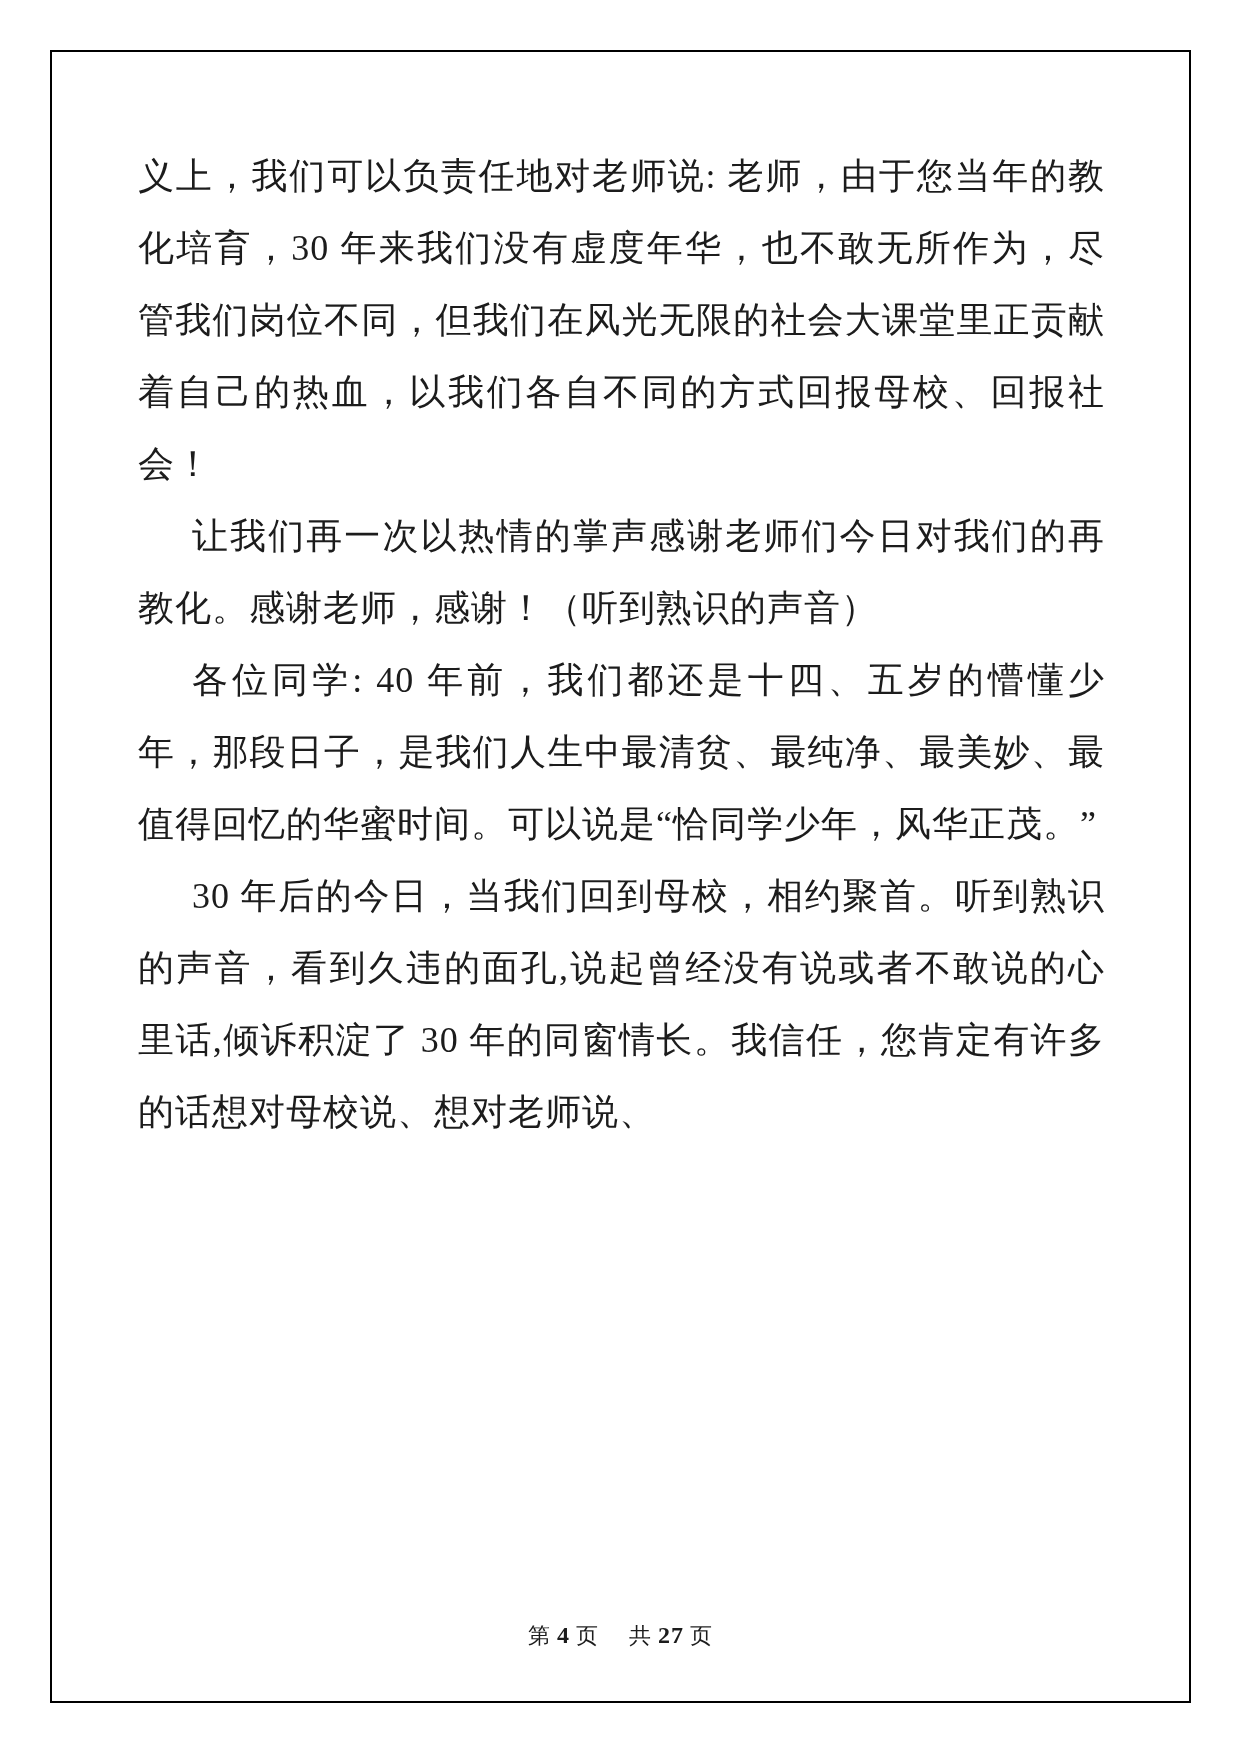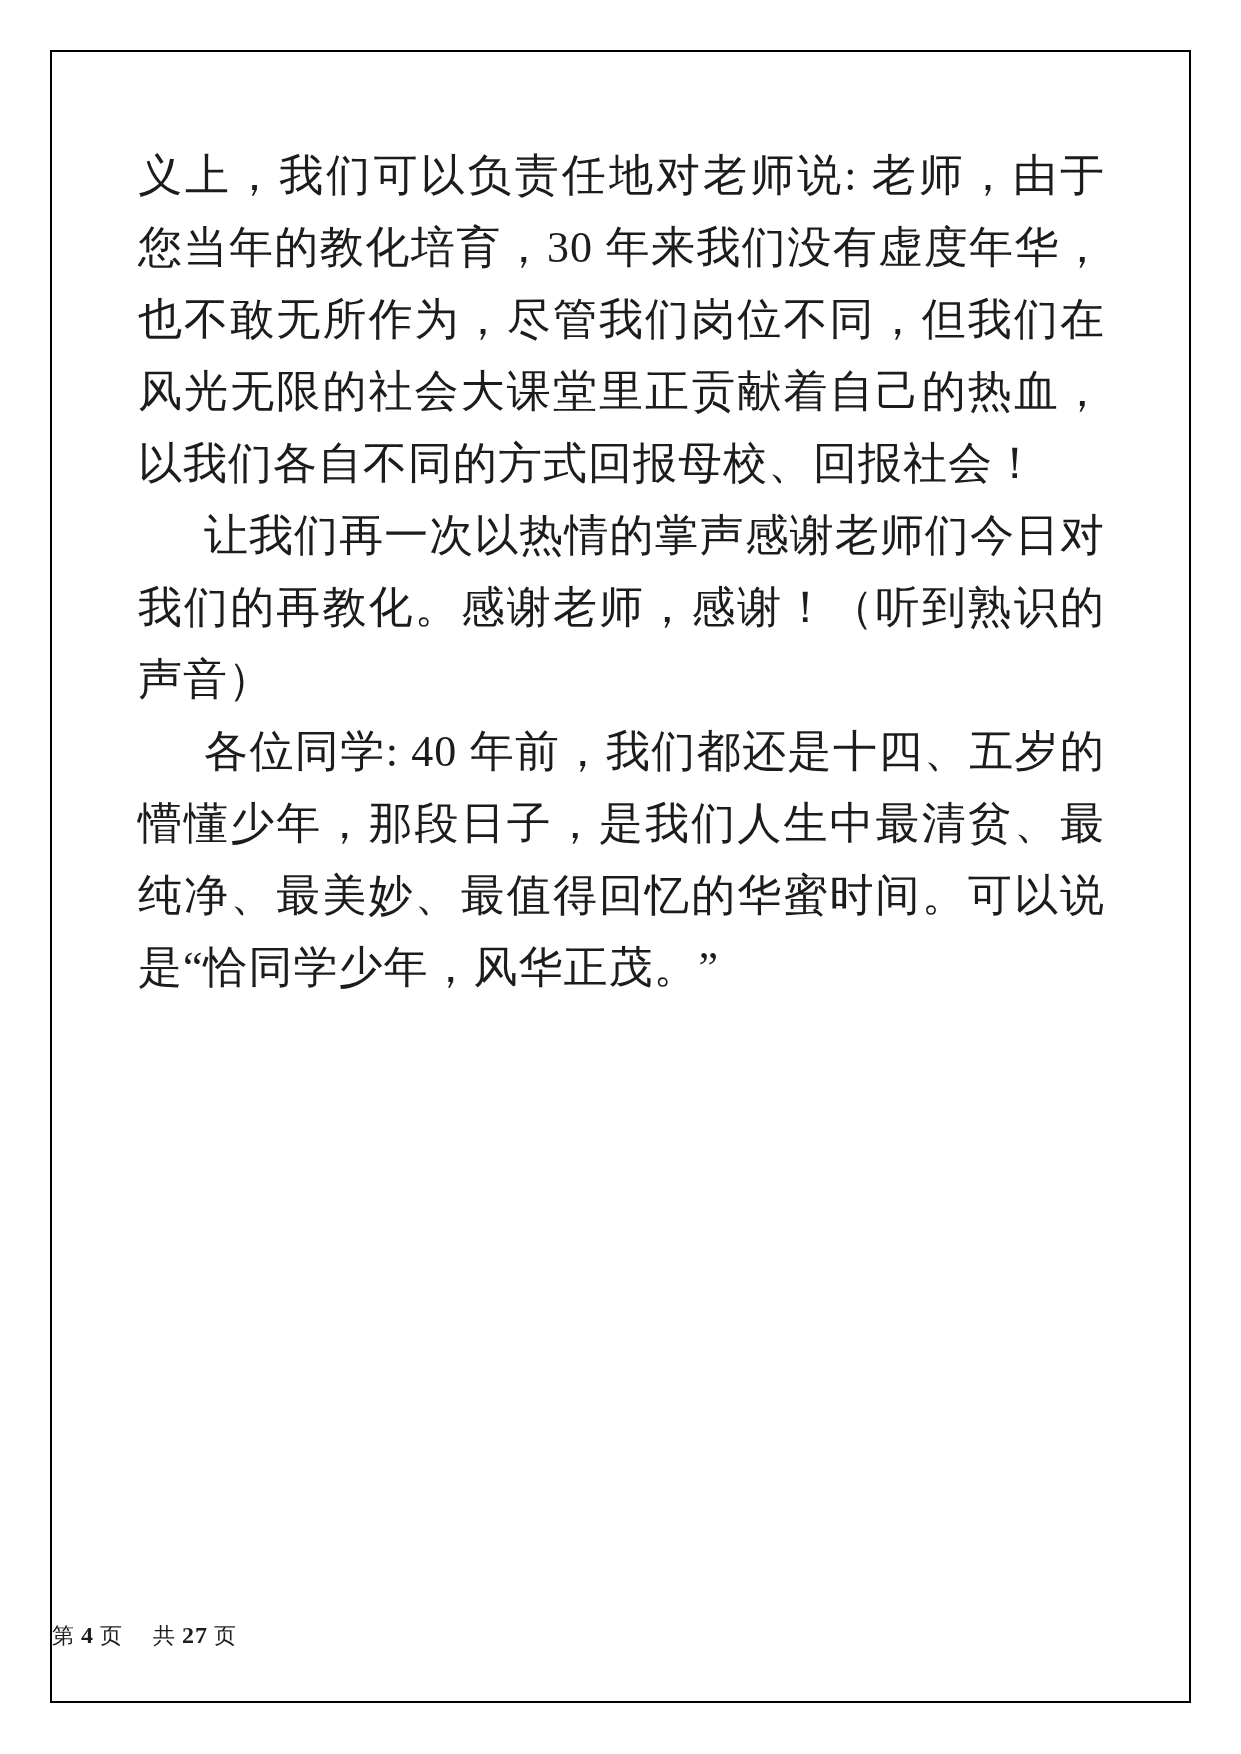--- a/index.html
+++ b/index.html
@@ -25,36 +25,37 @@
     background: #ffffff;
   }
   .content {
     position: absolute;
     top: 88px;
     left: 86px;
     right: 84px;
   }
   .content p {
     margin: 0;
-    font-size: 44px;
+    font-size: 36px;
     line-height: 72px;
     text-align: justify;
     text-justify: inter-ideograph;
     letter-spacing: 1px;
     text-indent: 1.5em;
     word-break: break-all;
   }
   .content p.no-indent {
     text-indent: 0;
   }
   .footer {
     position: absolute;
     left: 0;
     right: 0;
     bottom: 50px;
+    text-align: center;
     font-size: 22px;
     color: #1c1c1c;
     letter-spacing: 1px;
   }
   .footer .num {
     font-weight: 700;
     font-size: 24px;
     margin: 0 6px;
   }
   .footer .unit-gap {
@@ -62,18 +63,19 @@
   }
 </style>
 </head>
 <body>
 
 <div class="sheet">
   <div class="content">
     <p class="no-indent">义上，我们可以负责任地对老师说: 老师，由于您当年的教化培育，30 年来我们没有虚度年华，也不敢无所作为，尽管我们岗位不同，但我们在风光无限的社会大课堂里正贡献着自己的热血，以我们各自不同的方式回报母校、回报社会！</p>
     <p>让我们再一次以热情的掌声感谢老师们今日对我们的再教化。感谢老师，感谢！（听到熟识的声音）</p>
     <p>各位同学: 40 年前，我们都还是十四、五岁的懵懂少年，那段日子，是我们人生中最清贫、最纯净、最美妙、最值得回忆的华蜜时间。可以说是“恰同学少年，风华正茂。”</p>
+    <p>30 年后的今日，当我们回到母校，相约聚首。听到熟识的声音，看到久违的面孔,说起曾经没有说或者不敢说的心里话,倾诉积淀了 30 年的同窗情长。我信任，您肯定有许多的话想对母校说、想对老师说、</p>
   </div>
 
   <div class="footer">
     <span>第</span><span class="num">4</span><span class="unit-gap">页</span><span>共</span><span class="num">27</span><span>页</span>
   </div>
 </div>
 
 </body></html>

